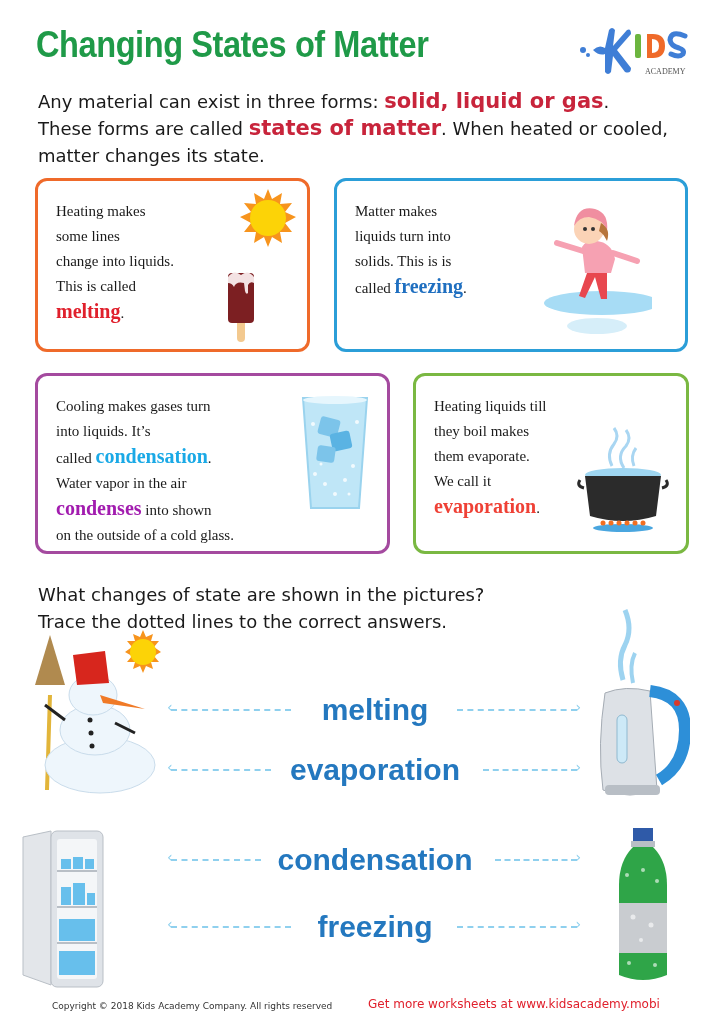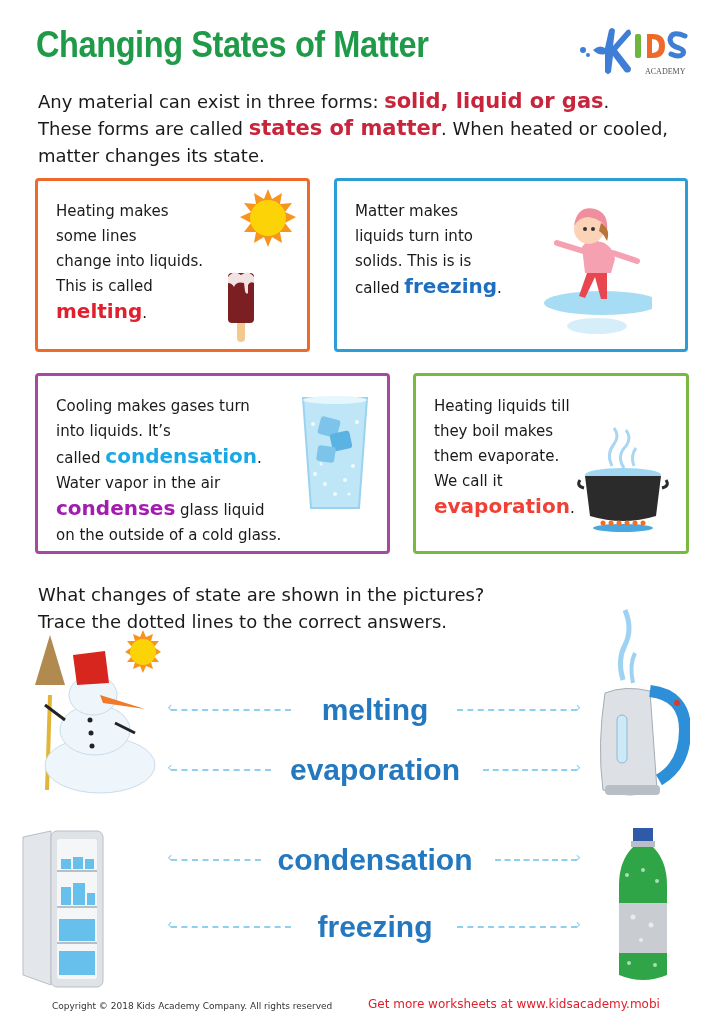--- a/index.html
+++ b/index.html
@@ -13,21 +13,21 @@
     font-size: 37px; color: #1f9a48; letter-spacing: -0.5px;
     transform: scaleX(0.88); transform-origin: left center;
   }
   .logo { position: absolute; left: 575px; top: 22px; width: 125px; height: 58px; }
   .intro {
     position: absolute; left: 38px; top: 88px; width: 650px;
     font-size: 18px; line-height: 27px; color: #1a1a1a;
   }
   .hl-red { color: #c8243b; font-weight: bold; font-size: 21px; }
   .box {
-    position: absolute; border-radius: 4px; border: 3px solid; background: #fff;
+    position: absolute; border-radius: 12px; border: 3px solid; background: #fff; font-family: Liberation Serif, serif;
   }
   .box .txt {
     position: absolute; left: 18px; top: 18px;
     font-size: 15px; line-height: 25px; color: #1a1a1a;
   }
   .kw { font-weight: bold; font-size: 20px; }
   .b1 { left: 35px; top: 178px; width: 275px; height: 174px; border-color: #ef6a2a; }
   .b2 { left: 334px; top: 178px; width: 354px; height: 174px; border-color: #2b9ed8; }
   .b3 { left: 35px; top: 373px; width: 355px; height: 181px; border-color: #a44a9f; }
   .b4 { left: 413px; top: 373px; width: 276px; height: 181px; border-color: #7ab842; }
@@ -120,21 +120,21 @@
       <circle cx="66" cy="38" r="2" fill="#333"></circle>
   </svg>
 </div>
 
 <div class="box b3">
   <div class="txt">
     <div>Cooling makes gases turn</div>
     <div>into liquids. It’s</div>
     <div><span>called </span><span class="kw" style="color:#1aa9e6">condensation</span>.</div>
     <div>Water vapor in the air</div>
-    <div><span class="kw" style="color:#a21caf">condenses</span><span> glass liquid</span></div>
+    <div><span class="kw" style="color:#a21caf">condenses</span><span> into shown</span></div>
     <div>on the outside of a cold glass.</div>
   </div>
   <svg class="pic" style="left:263px;top:18px" width="68" height="118">
     <path d="M2 4 L66 4 L58 114 L10 114 Z" fill="#bfe6f7" stroke="#9ad3ee" stroke-width="2"></path>
     <ellipse cx="34" cy="6" rx="32" ry="4" fill="#e6f6fd"></ellipse>
     <rect x="18" y="24" width="20" height="18" rx="3" fill="#7cc4ea" transform="rotate(15 28 33)"></rect>
     <rect x="30" y="38" width="20" height="18" rx="3" fill="#5ab3e3" transform="rotate(-12 40 47)"></rect>
     <rect x="16" y="52" width="18" height="16" rx="3" fill="#7cc4ea" transform="rotate(8 25 60)"></rect>
     <g fill="#ffffff" opacity="0.8">
       <circle cx="12" cy="30" r="2"></circle>

